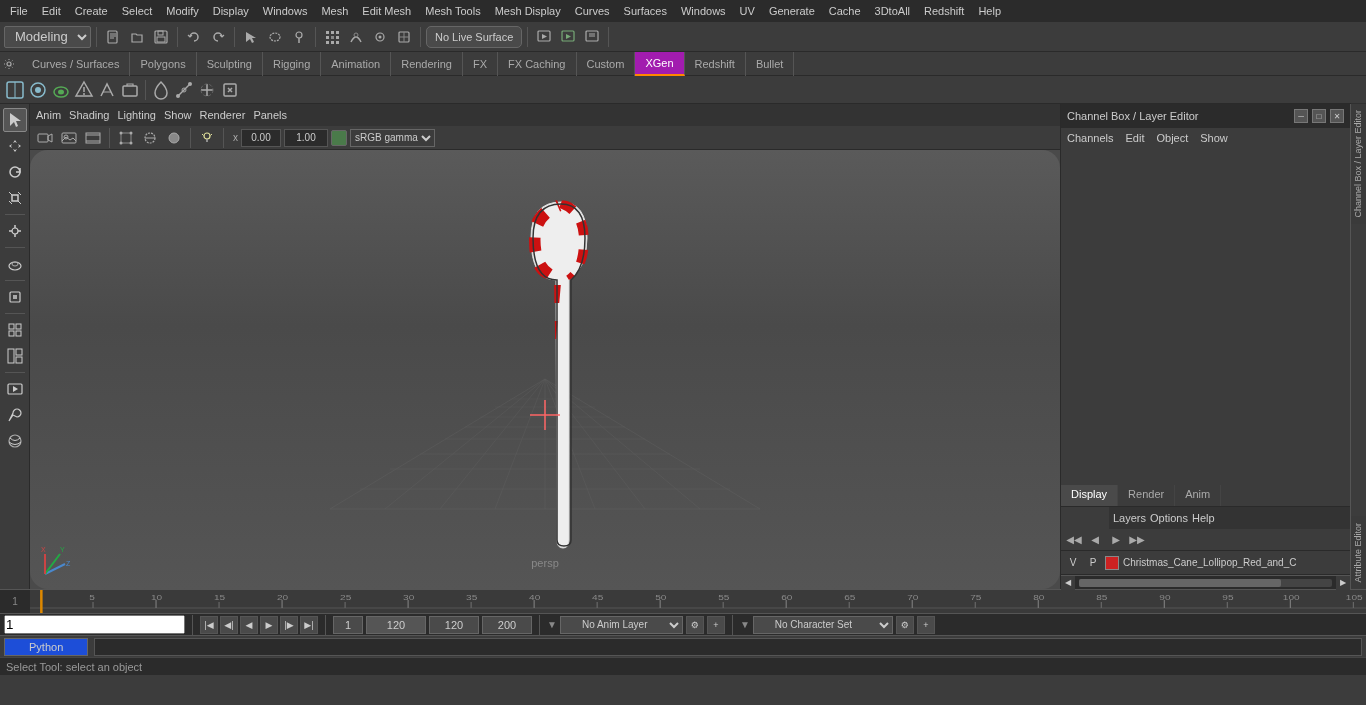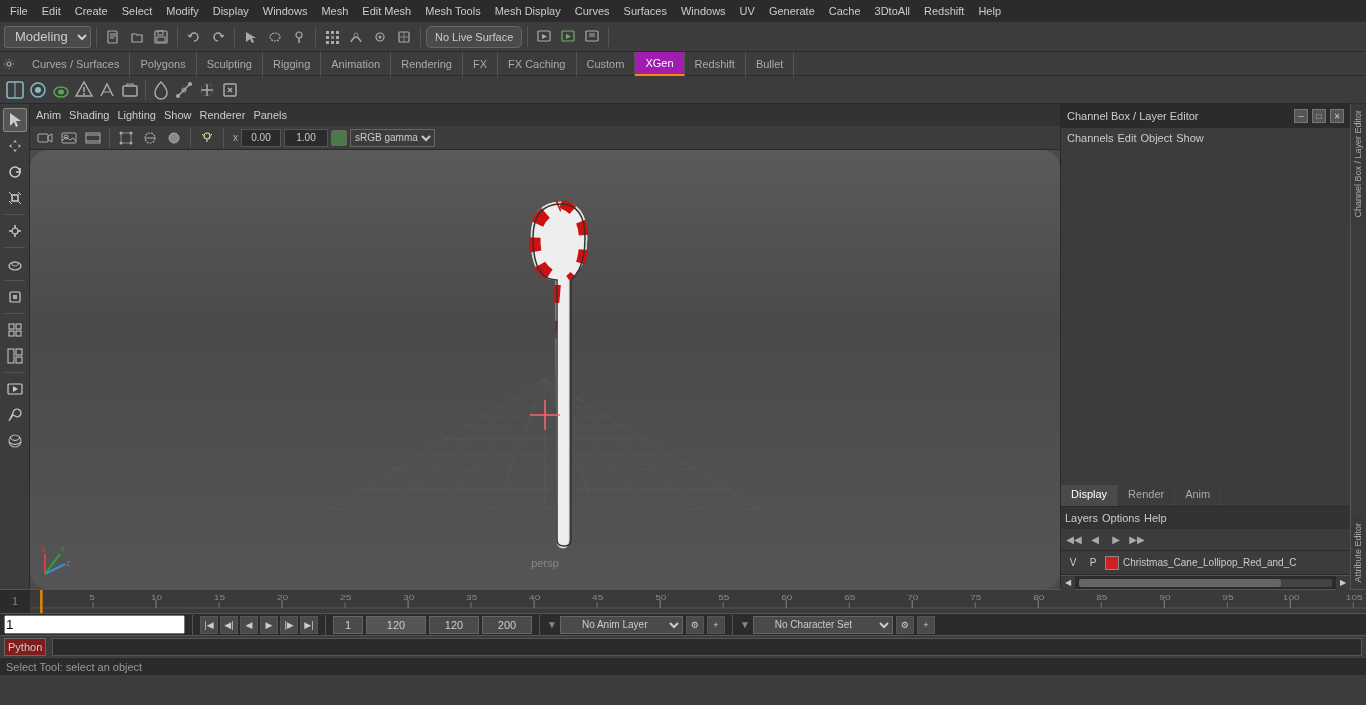--- a/index.html
+++ b/index.html
@@ -394,24 +394,24 @@
     
     #python-bar {
       display: flex;
       align-items: center;
       height: 22px;
       background: #3c3c3c;
       border-top: 1px solid #555;
       padding: 0 4px;
     }
     #python-label {
-      background: #7f1d1d;
+      background: #1d4ed8;
       border: 1px solid #666;
       color: #ccc;
-      padding: 2px 3px;
+      padding: 2px 24px;
       font-size: 11px;
       cursor: pointer;
       margin-right: 6px;
     }
     #python-input {
       flex: 1;
       height: 18px;
       background: #2b2b2b;
       border: 1px solid #555;
       color: #ccc;
@@ -453,21 +453,21 @@
       align-items: center;
       justify-content: center;
       cursor: pointer;
       font-size: 8px;
       color: #ccc;
     }
 
     #channels-header {
       display: flex;
       align-items: center;
-      gap: 4px;
+      gap: 12px;
       padding: 2px 6px;
       height: 20px;
     }
     .channels-menu-item {
       font-size: 11px;
       color: #ccc;
       cursor: pointer;
     }
 
     #display-render-tabs {
@@ -487,20 +487,21 @@
       color: #fff;
     }
 
     #layers-menu-bar {
       display: flex;
       align-items: center;
       height: 22px;
       background: #333;
       padding: 0 4px;
       gap: 4px;
+      margin-left: 48px;
     }
     .layers-menu-item {
       font-size: 11px;
       color: #ccc;
       cursor: pointer;
     }
 
     #layers-icon-bar {
       display: flex;
       align-items: center;

